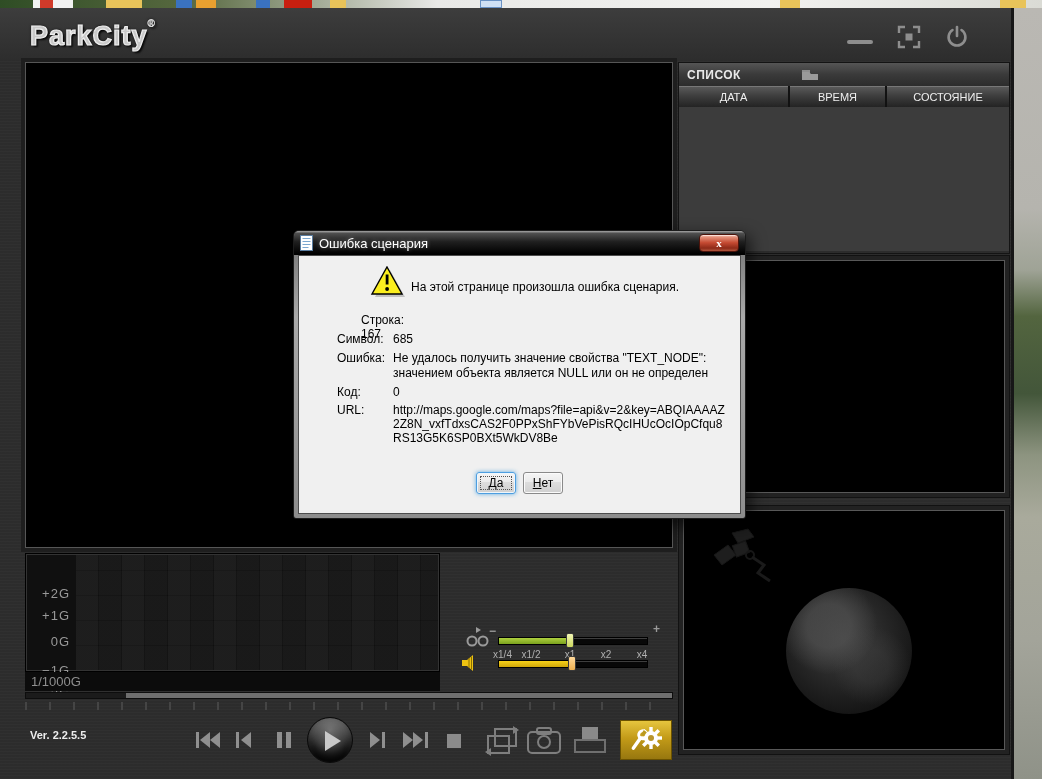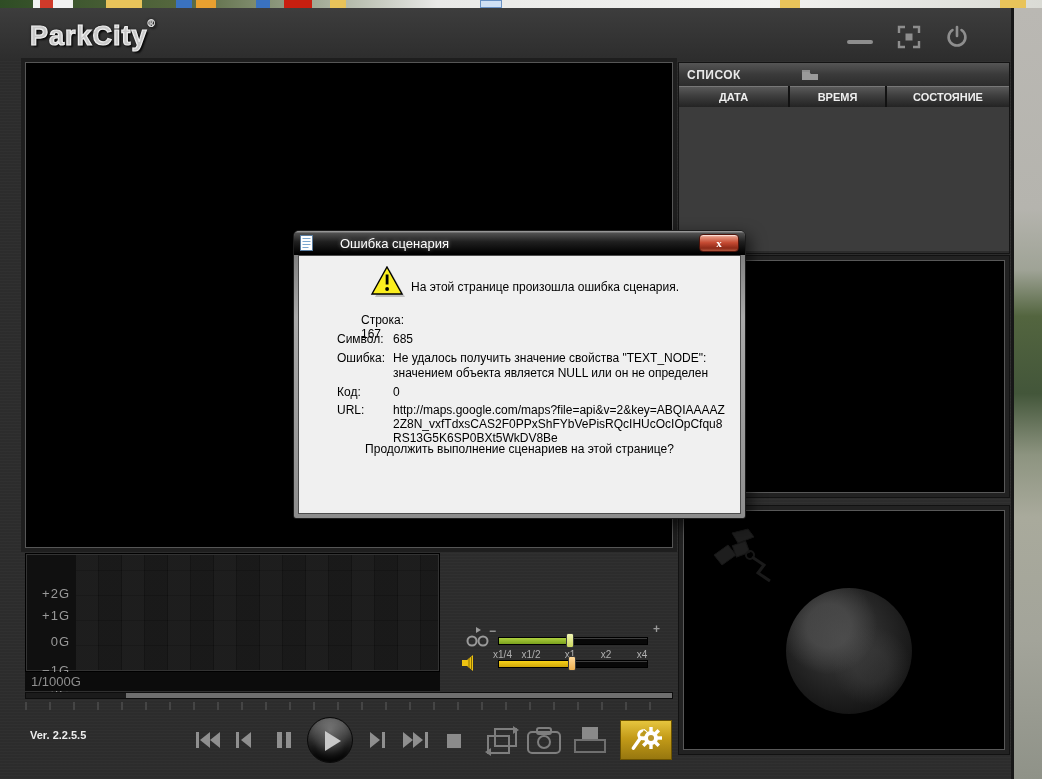--- a/index.html
+++ b/index.html
@@ -39,21 +39,21 @@
   .list-panel { position:absolute; left:678px; top:54px; width:332px; height:192px;
     border:1px solid #141414; }
   .list-title { height:23px; background:linear-gradient(180deg,#555 0%,#3a3a3a 50%,#2c2c2c 100%);
     display:flex; align-items:center; padding-left:8px; position:relative; }
   .list-title span { font-size:12px; font-weight:bold; color:#e8e8e8; letter-spacing:.5px; }
   .list-folder { position:absolute; left:122px; top:5px; }
   .list-cols { display:flex; height:21px; }
   .list-col { background:linear-gradient(180deg,#5c5c5c 0%,#3f3f3f 45%,#232323 100%);
     border-right:2px solid #121212; box-shadow:inset 0 1px 0 rgba(255,255,255,.18);
     display:flex; align-items:center; justify-content:center;
-    font-size:11px; font-weight:bold; color:#efefef; }
+    font-size:11px; font-weight:normal; color:#efefef; }
   .col-date { width:111px; } .col-time { width:97px; } .col-state { width:122px; border-right:none; }
   .list-body { height:144px; background:#3c3c3c; }
 
   
   .gsensor { position:absolute; left:25px; top:545px; width:415px; height:119px;
     background:#101010; border:1px solid #000; box-shadow:0 0 0 1px #333 inset; }
   .g-grid { position:absolute; left:50px; top:1px; right:1px; bottom:1px;
     background:
       repeating-linear-gradient(0deg, rgba(255,255,255,0.02) 0 24px, rgba(255,255,255,0) 24px 25px),
       repeating-linear-gradient(90deg, #191919 0 22px, #101010 22px 23px, #151515 23px 45px, #0f0f0f 45px 46px); }
@@ -104,21 +104,21 @@
       radial-gradient(circle at 45% 40%, #3a3a3a 0%, #2c2c2c 34%, #1e1e1e 58%, #121212 80%, #0a0a0a 100%); }
   .satellite { position:absolute; left:26px; top:16px; opacity:.85; }
 
   
   .dialog { position:absolute; left:293px; top:230px; width:453px; height:289px;
     border-radius:6px 6px 3px 3px; border:1px solid #1c1c1c;
     background:linear-gradient(180deg,#707070 0%,#a9a9a9 30%,#8d8d8d 100%);
     box-shadow:4px 6px 16px rgba(0,0,0,.65); }
   .dlg-title { height:24px; display:flex; align-items:center; padding:0 6px;
     border-radius:5px 5px 0 0;
-    background:linear-gradient(180deg,#a8a8a8 0%,#4f4f4f 10%,#1f1f1f 45%,#000 95%);gap:21px; }
+    background:linear-gradient(180deg,#a8a8a8 0%,#4f4f4f 10%,#1f1f1f 45%,#000 95%); }
   .dlg-title-text { color:#fff; font-size:13px; margin-left:6px;
     text-shadow:0 0 4px rgba(255,255,255,.4); }
   .dlg-close { margin-left:auto; width:40px; height:18px; border-radius:4px;
     background:linear-gradient(180deg,#f7c2b2 0%,#e08a74 16%,#c54a32 48%,#8e2a18 82%,#b0563e 100%);
     border:1px solid #4d140b; color:#fff; font-size:11px; font-weight:bold;
     font-family:"Liberation Serif", serif; text-align:center; line-height:16px;
     box-shadow:inset 0 1px 0 rgba(255,255,255,.55); }
   .dlg-body { position:absolute; left:4px; right:4px; top:24px; bottom:4px;
     background:#f0f0f0; border:1px solid #4d4d4d; font-size:12px; color:#000; }
   .warn { position:absolute; left:70px; top:10px; }
@@ -391,17 +391,25 @@
       <div class="dlg-row" style="top:95px;">
         <span class="lbl">Ошибка:</span><span class="val">Не удалось получить значение свойства "TEXT_NODE": значением объекта является NULL или он не определен</span>
       </div>
       <div class="dlg-row" style="top:129px;">
         <span class="lbl">Код:</span><span class="val">0</span>
       </div>
       <div class="dlg-row row-url" style="top:147px;">
         <span class="lbl">URL:</span><span class="val">http://maps.google.com/maps?file=api&amp;v=2&amp;key=ABQIAAAAZ2Z8N_vxfTdxsCAS2F0PPxShFYbVePisRQcIHUcOcIOpCfqu8RS13G5K6SP0BXt5WkDV8Be</span>
       </div>
 
-      <div class="dlg-question">Продолжить выполнение сценариев на этой странице?</div>
+      <div class="dlg-buttons">
+        <div class="dlg-btn btn-default">
+          <span class="ukey">Д</span><span>а</span>
+          <div class="marquee"></div>
+        </div>
+        <div class="dlg-btn">
+          <span class="ukey">Н</span><span>ет</span>
+        </div>
+      </div>
     </div>
   </div>
 
 </div>
 
 </body></html>

